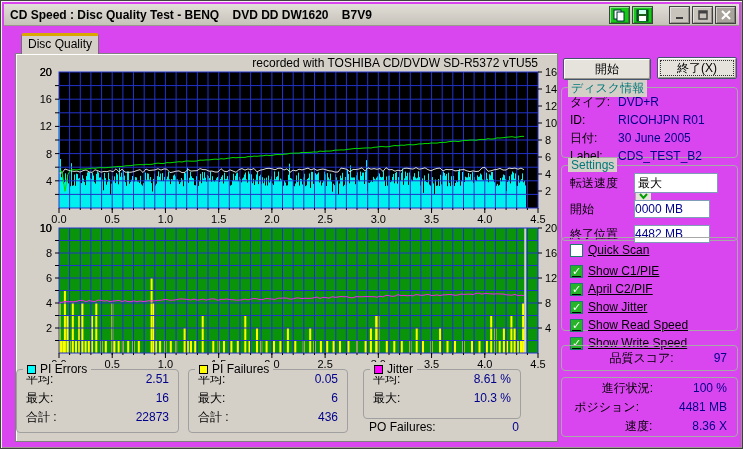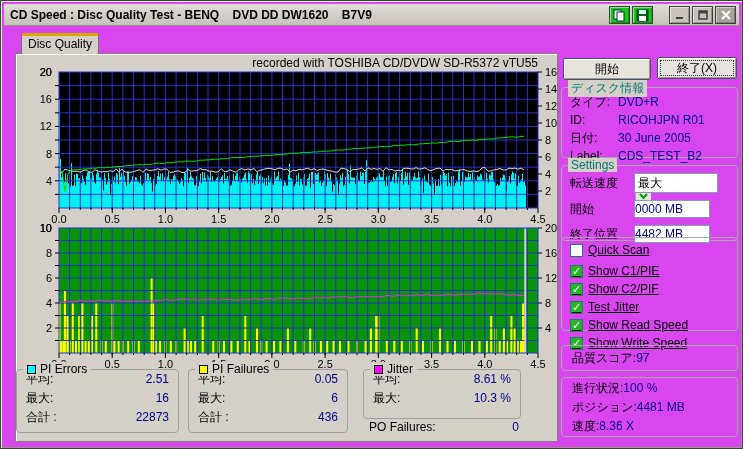--- a/index.html
+++ b/index.html
@@ -52,21 +52,21 @@
   .field { background:#fff; border:1px solid #7f9db9; color:#00008b; font-size:12px;
            height:18px; padding:0 0; font-family:inherit; }
   .combo { display:flex; width:84px; height:20px; background:#fff; border:1px solid #7f9db9;flex-direction:column; }
   .combo-value { flex:1; padding:1px 3px; color:#000; }
   .combo-btn { width:16px; background:#e6e3dc; border-left:1px solid #a8a8a8; display:flex; align-items:center; justify-content:center; }
   .cbrow { display:flex; align-items:center; padding:2px 8px; }
   .cb { width:13px; height:13px; background:#fff; border:1px solid #1c7c6c; margin-right:5px;
         display:flex; align-items:center; justify-content:center; font-size:11px; line-height:11px; color:#fff; }
   .cb.checked { background:#28b428; font-weight:bold; }
   .cb-label { color:#000; }
-  .kv-row { display:flex; justify-content:flex-start; padding:0 10px; line-height:19px; }
+  .kv-row { display:flex; justify-content:flex-end; padding:0 10px; line-height:19px;gap:40px; }
   .kv-row .sv { color:#00008b; }
 </style>
 </head>
 <body>
 
 <div class="window">
 
   <div class="titlebar">
     <span class="title-text">CD Speed : Disc Quality Test - BENQ    DVD DD DW1620    B7V9</span>
     <div class="tb-buttons">
@@ -1077,25 +1077,25 @@
     <div class="cbrow">
         <span class="cb"></span>
         <span class="cb-label">Quick Scan</span>
       </div>
     <div class="cbrow" style="margin-top:3px;">
         <span class="cb checked">✓</span>
         <span class="cb-label">Show C1/PIE</span>
       </div>
     <div class="cbrow">
         <span class="cb checked">✓</span>
-        <span class="cb-label">Show C2/PIF</span>
+        <span class="cb-label">April C2/PIF</span>
       </div>
     <div class="cbrow">
         <span class="cb checked">✓</span>
-        <span class="cb-label">Test Jitter</span>
+        <span class="cb-label">Show Jitter</span>
       </div>
     <div class="cbrow">
         <span class="cb checked">✓</span>
         <span class="cb-label">Show Read Speed</span>
       </div>
     <div class="cbrow">
         <span class="cb checked">✓</span>
         <span class="cb-label">Show Write Speed</span>
       </div>
   </div>

